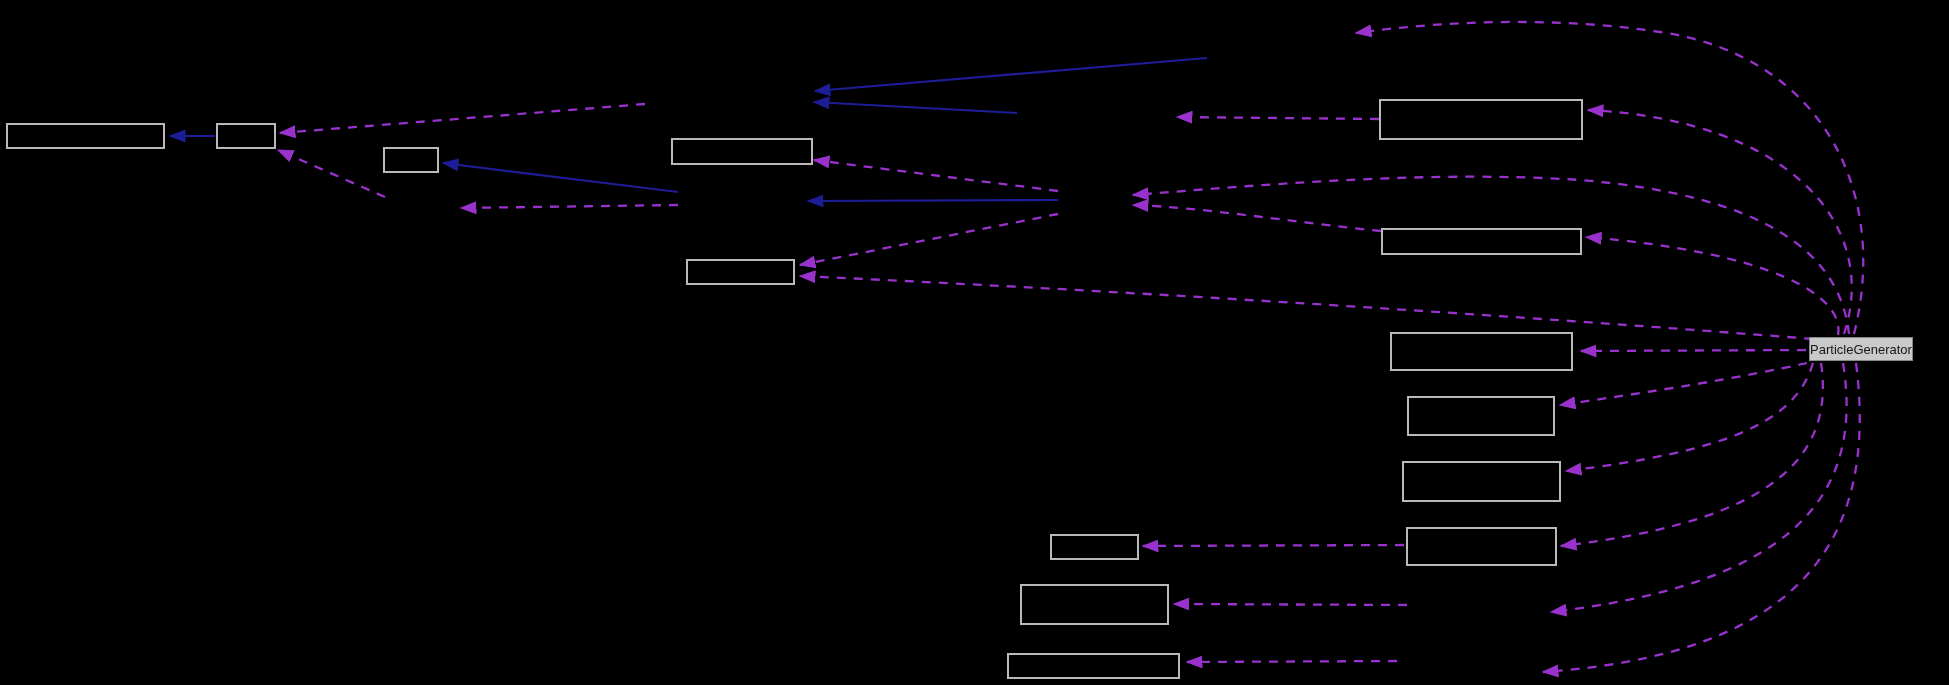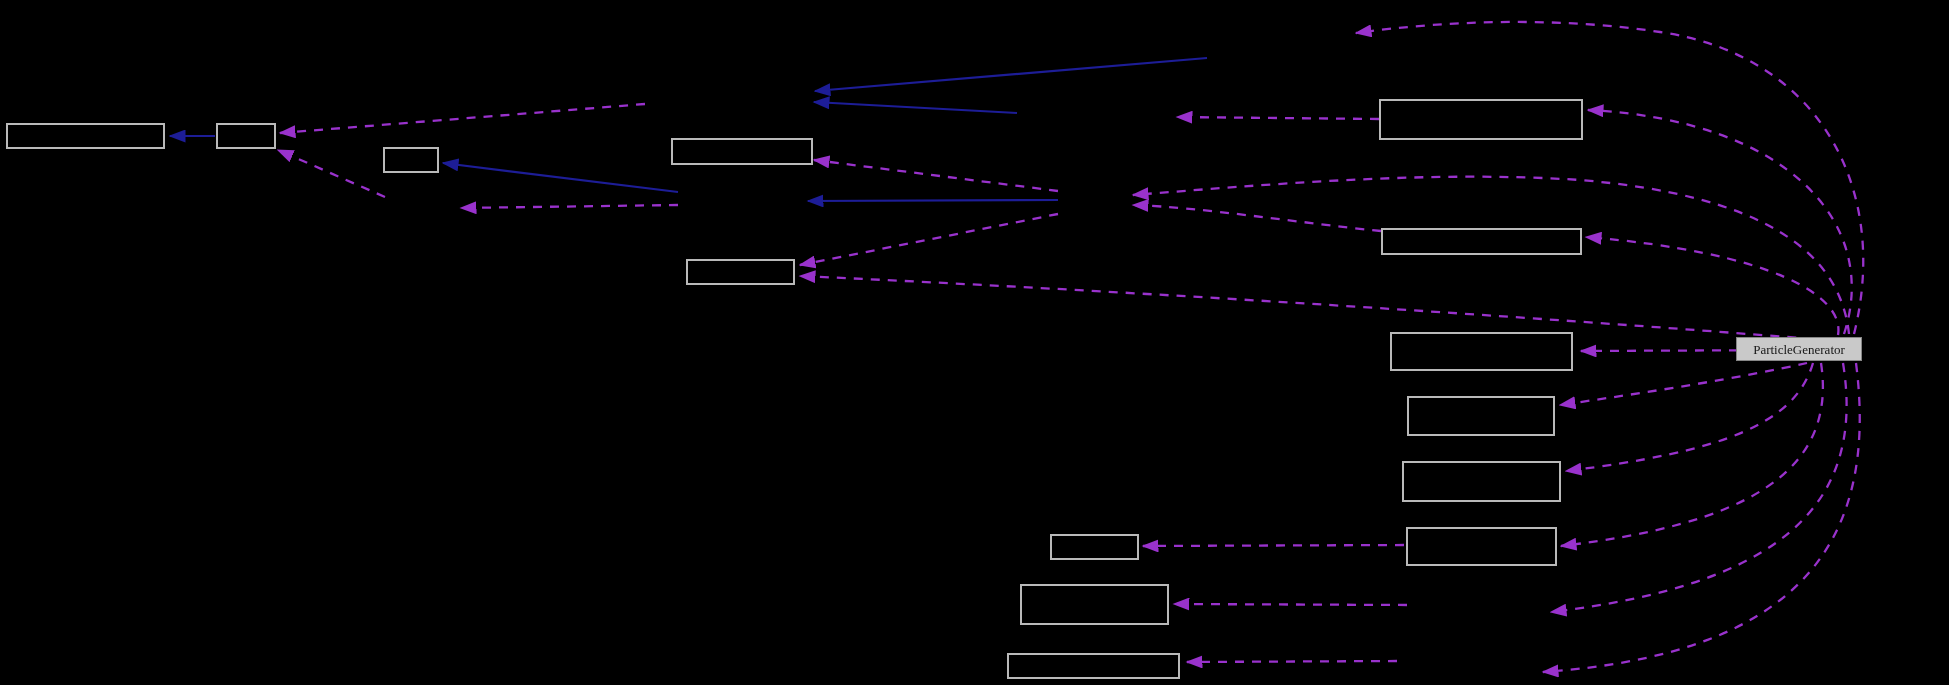--- a/index.html
+++ b/index.html
@@ -66,14 +66,14 @@
       <div class="gnode" style="left: 1381px; top: 228px; width: 201px; height: 27px;"></div>
       <div class="gnode" style="left: 1390px; top: 332px; width: 183px; height: 39px;"></div>
       <div class="gnode" style="left: 1407px; top: 396px; width: 148px; height: 40px;"></div>
       <div class="gnode" style="left: 1402px; top: 461px; width: 159px; height: 41px;"></div>
       <div class="gnode" style="left: 1406px; top: 527px; width: 151px; height: 39px;"></div>
       <div class="gnode" style="left: 1050px; top: 534px; width: 89px; height: 26px;"></div>
       <div class="gnode" style="left: 1020px; top: 584px; width: 149px; height: 41px;"></div>
       <div class="gnode" style="left: 1007px; top: 653px; width: 173px; height: 26px;"></div>
     </div>
 
-  <div class="gnode highlight" id="pg-node" style="left: 1736px; top: 337px; width: 126px; height: 24px; font-family: Liberation Serif, serif;">ParticleGenerator</div>
+  <div class="gnode highlight" id="pg-node" style="left: 1809px; top: 337px; width: 104px; height: 24px;">ParticleGenerator</div>
 </div>
 
 </body></html>

